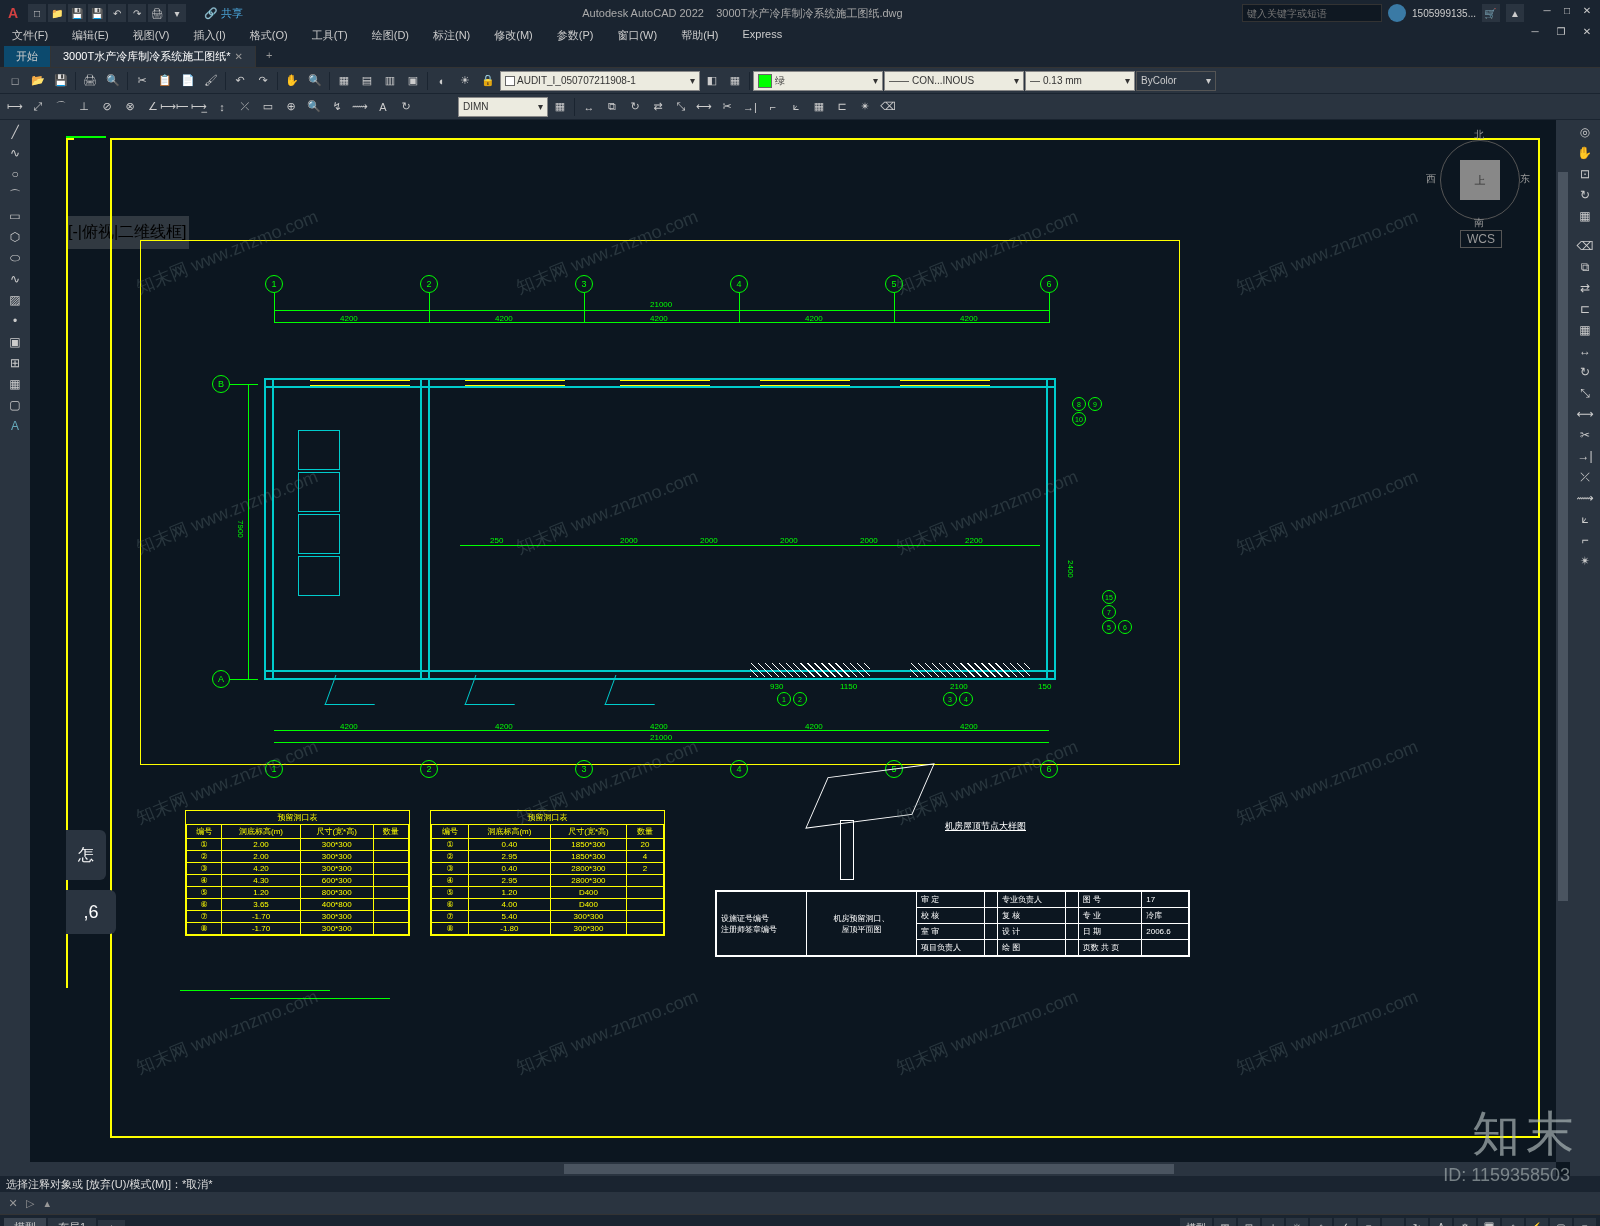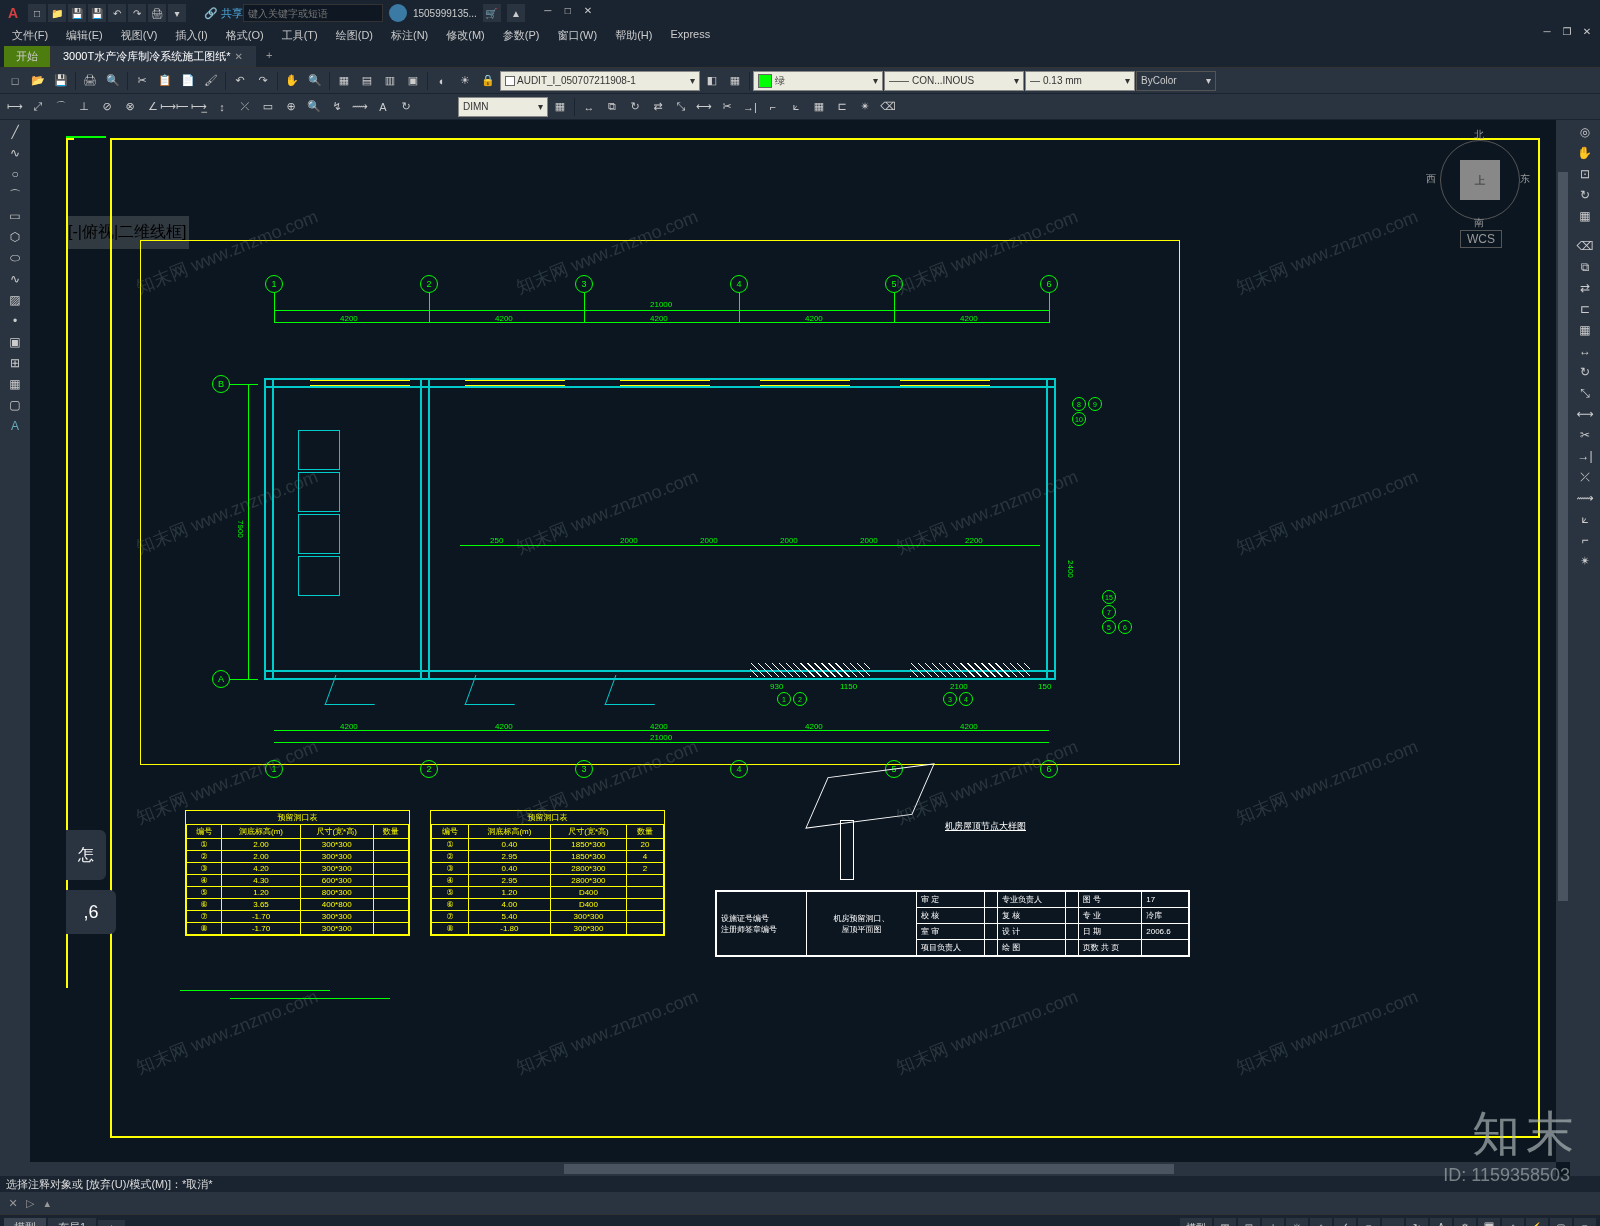--- a/index.html
+++ b/index.html
@@ -12,26 +12,26 @@
 .qat-btn { width: 18px; height: 18px; background: #2a3440; display: flex; align-items: center; justify-content: center; font-size: 10px; }
 .share-btn { color: #4aa3d8; margin-left: 18px; font-size: 11px; }
 .title-center { flex: 1; text-align: center; color: #aaa; font-size: 11px; }
 .title-right { display: flex; align-items: center; gap: 6px; }
 .search-box { width: 140px; height: 18px; background: #0f1822; border: 1px solid #333; color: #666; font-size: 10px; padding: 0 4px; }
 .user-icon { width: 18px; height: 18px; background: #3a7aa5; border-radius: 50%; }
 .win-btns { display: flex; gap: 2px; margin-left: 8px; }
 .win-btn { width: 18px; height: 16px; color: #ccc; text-align: center; font-size: 10px; }
 
 
-.menu-bar { height: 20px; background: #1a2430; display: flex; padding: 0 4px; gap: 2px; }
+.menu-bar { height: 20px; background: #1a2430; display: flex; padding: 0 4px; gap: 8px; }
 .menu-item { padding: 2px 8px; color: #ccc; font-size: 11px; }
 
 
 .doc-tabs { height: 22px; background: #1a2430; display: flex; padding-left: 4px; border-bottom: 1px solid #333; }
-.doc-tab { padding: 3px 12px; background: #4d7c0f; color: #ccc; font-size: 11px; border-right: 1px solid #333; display: flex; align-items: center; gap: 4px; }
+.doc-tab { padding: 3px 12px; background: #0c4a6e; color: #ccc; font-size: 11px; border-right: 1px solid #333; display: flex; align-items: center; gap: 4px; }
 .doc-tab.active { background: #2a3440; color: #fff; }
 .tab-close { font-size: 10px; color: #999; }
 .tab-plus { padding: 3px 10px; color: #999; }
 
 
 .toolbar-row { height: 26px; background: #2a3440; display: flex; align-items: center; padding: 0 4px; gap: 1px; border-bottom: 1px solid #1a2430; }
 .tool-btn { width: 22px; height: 22px; background: #2a3440; display: flex; align-items: center; justify-content: center; font-size: 11px; color: #ccc; border: 1px solid transparent; }
 .tool-sep { width: 1px; height: 18px; background: #1a2430; margin: 0 2px; }
 .tool-dropdown { height: 20px; background: #ecebe0; color: #333; border: 1px solid #888; padding: 0 4px; font-size: 10px; display: flex; align-items: center; min-width: 80px; justify-content: space-between; }
 .tool-dropdown.dark { background: #2a3440; color: #ccc; border-color: #555; }
@@ -112,20 +112,24 @@
     <span class="qat-btn">□</span>
     <span class="qat-btn">📁</span>
     <span class="qat-btn">💾</span>
     <span class="qat-btn">💾</span>
     <span class="qat-btn">↶</span>
     <span class="qat-btn">↷</span>
     <span class="qat-btn">🖨</span>
     <span class="qat-btn">▾</span>
   </div>
   <span class="share-btn">🔗 共享</span>
+  <div class="title-center">
+    <span>Autodesk AutoCAD 2022</span>&nbsp;&nbsp;&nbsp;
+    <span>3000T水产冷库制冷系统施工图纸.dwg</span>
+  </div>
   <div class="title-right">
     <input class="search-box" placeholder="键入关键字或短语" style="">
     <span class="user-icon"></span>
     <span style="font-size:10px;">1505999135...</span>
     <span class="qat-btn">🛒</span>
     <span class="qat-btn">▲</span>
     <div class="win-btns">
       <span class="win-btn">─</span>
       <span class="win-btn">□</span>
       <span class="win-btn">✕</span>

